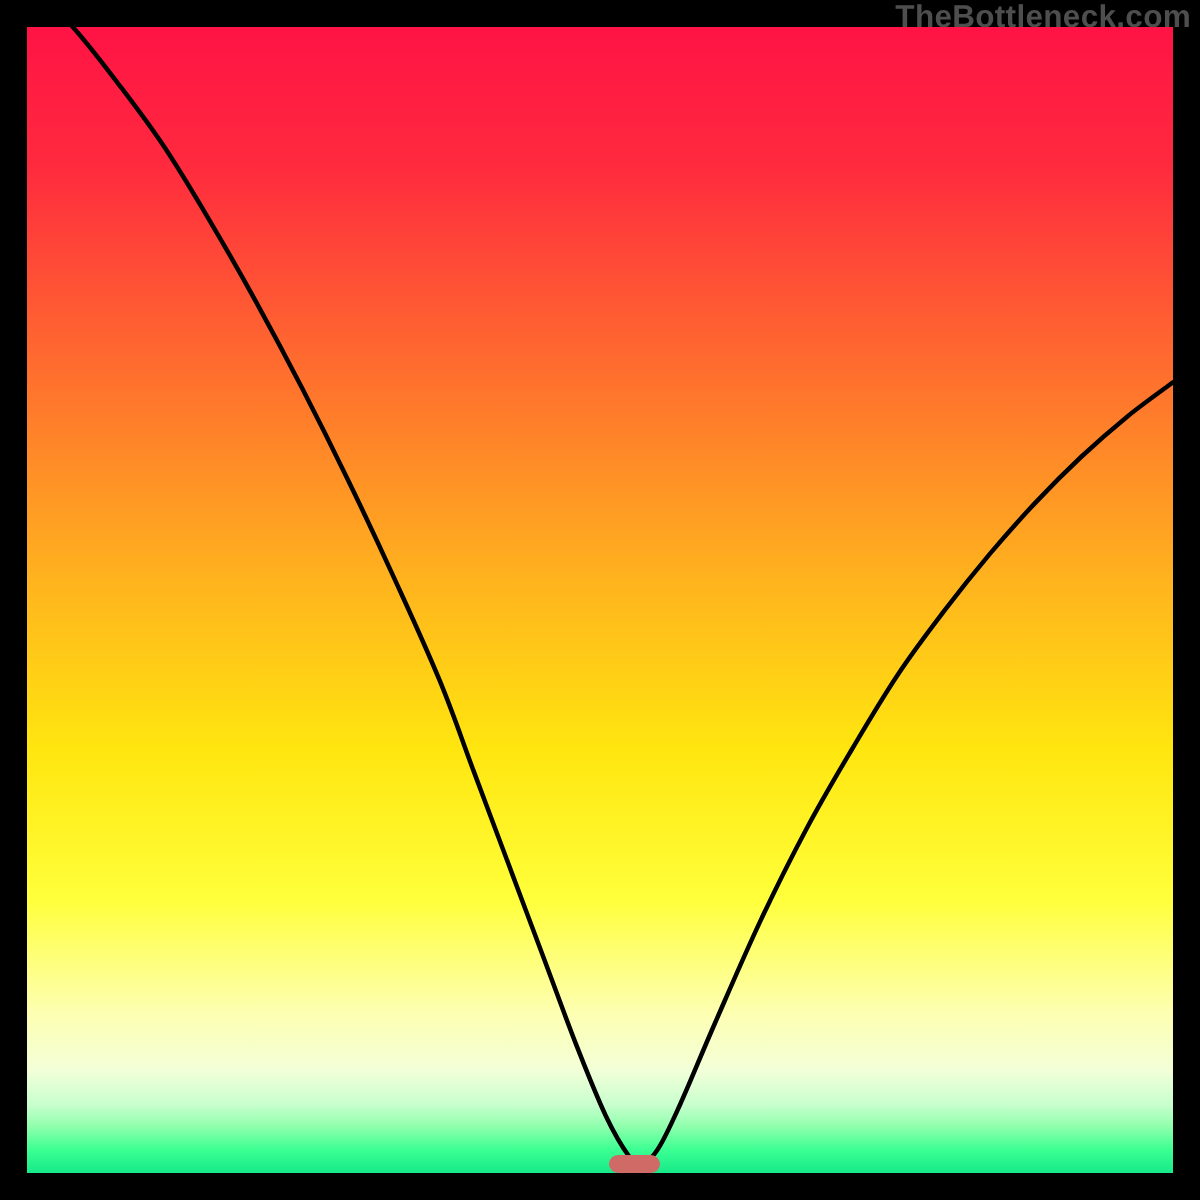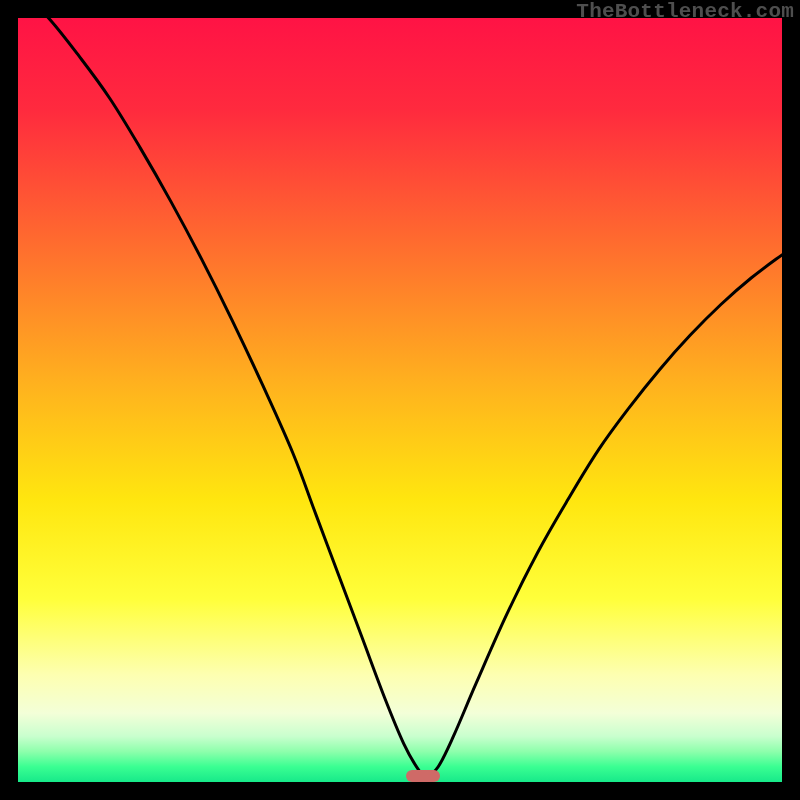--- a/index.html
+++ b/index.html
@@ -41,21 +41,21 @@
     height: 764px;
   }
   .marker {
     position: absolute;
     border-radius: 12px;
   }
   .watermark {
     position: absolute;
     top: 0px;
     right: 6px;
-    font-family: Liberation Mono, monospace;
+    font-family: Liberation Sans, sans-serif;
     font-size: 21px;
     font-weight: 600;
     color: #4e4e4e;
     letter-spacing: 0.2px;
   }
 </style>
 </head>
 <body>
 <div class="frame">
 

